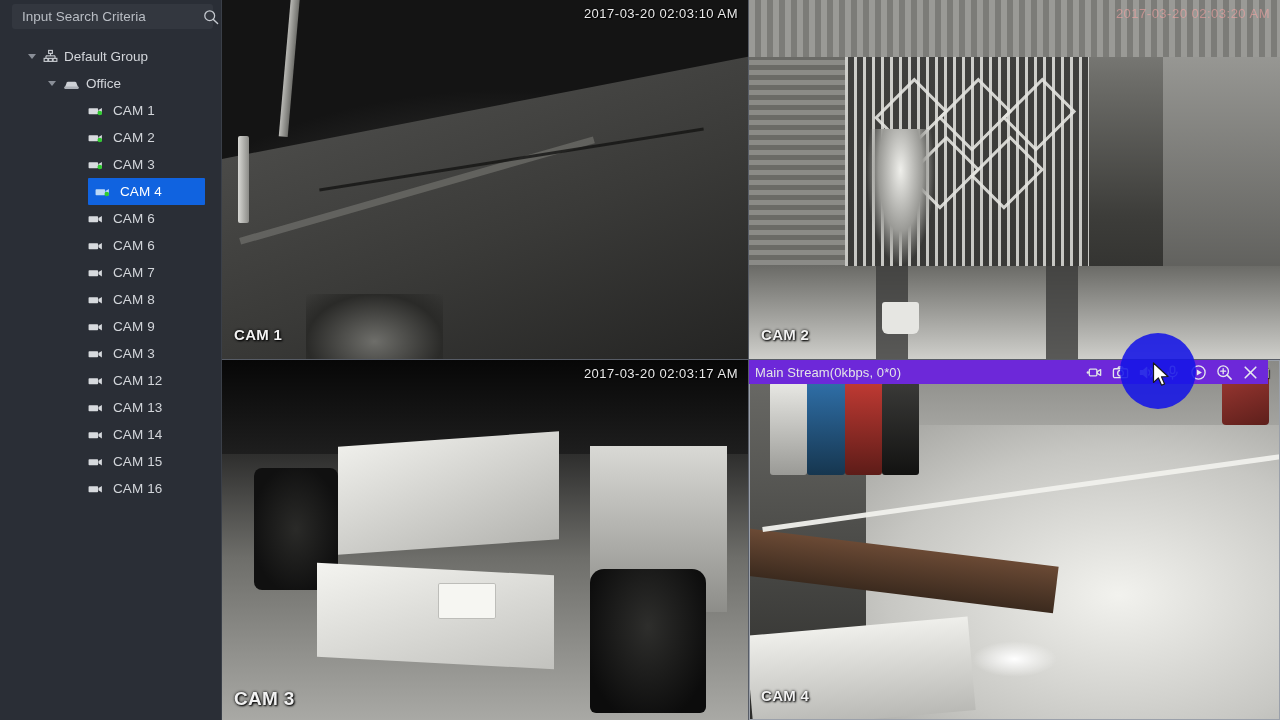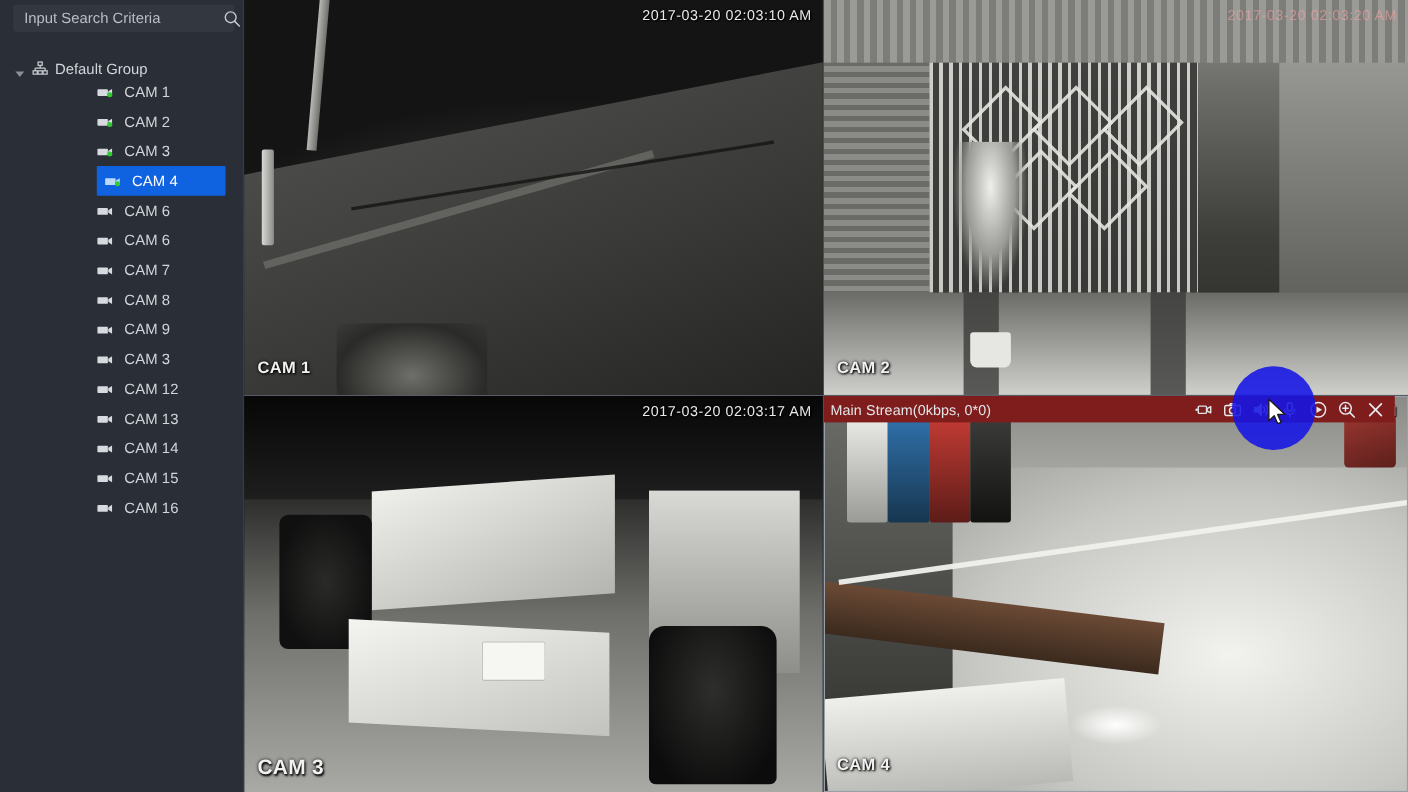--- a/index.html
+++ b/index.html
@@ -42,21 +42,21 @@
     height:27px; font-size:13.5px; color:#d2d5da;
     padding-left:0; white-space:nowrap;
   }
   .caret {
     width:0; height:0; flex:0 0 auto;
     border-left:4.5px solid transparent;
     border-right:4.5px solid transparent;
     border-top:5.5px solid #8a8f98;
     margin-right:7px;
   }
-  .row-group { padding-left:14px;align-items:flex-end; }
+  .row-group { padding-left:28px; }
   .row-device { padding-left:48px; }
   .row-cam { padding-left:88px; height:27px; }
   .tree-icon { flex:0 0 auto; margin-right:6px; display:flex; align-items:center; }
   .cam-label { letter-spacing:.1px; }
 
   .cam-row { position:relative; display:flex; align-items:center; }
   .cam-row.selected {
     background:#1063e0;
     width:117px;
     margin-left:88px;
@@ -98,21 +98,21 @@
   
   .cell.selected::after {
     content:""; position:absolute; inset:0;
     border:1px solid #9aa0aa; pointer-events:none; z-index:6;
   }
 
   
   .panel-toolbar {
     position:absolute; left:0; right:12px; top:0;
     height:24px;
-    background:#7f1d1d;
+    background:#6d28d9;
     display:flex; align-items:center;
     z-index:7;
   }
   .stream-label {
     font-size:13px; color:#e3e5e8; padding-left:6px;
     white-space:nowrap; letter-spacing:.1px;
   }
   .toolbar-icons {
     margin-left:auto; display:flex; align-items:center;
     gap:9px; padding-right:9px;
@@ -299,20 +299,30 @@
             <rect x="10.8" y="10" width="4" height="3.2" fill="none" stroke="#c9ccd2" stroke-width="1.2"></rect>
             <line x1="8" y1="4.7" x2="8" y2="7.3" stroke="#c9ccd2" stroke-width="1.2"></line>
             <line x1="3.2" y1="7.3" x2="12.8" y2="7.3" stroke="#c9ccd2" stroke-width="1.2"></line>
             <line x1="3.2" y1="7.3" x2="3.2" y2="10" stroke="#c9ccd2" stroke-width="1.2"></line>
             <line x1="12.8" y1="7.3" x2="12.8" y2="10" stroke="#c9ccd2" stroke-width="1.2"></line>
           </svg>
         </span>
         <span>Default Group</span>
       </div>
 
+      <div class="tree-row row-device">
+        <span class="caret"></span>
+        <span class="tree-icon">
+          <svg viewBox="0 0 18 12" width="17" height="12">
+            <path d="M2 9.5 L4 4.5 Q4.4 3.6 5.3 3.6 L12.7 3.6 Q13.6 3.6 14 4.5 L16 9.5 Z" fill="#cfd2d7"></path>
+            <rect x="1.2" y="8.6" width="15.6" height="2.6" rx="1.1" fill="#aeb2b9"></rect>
+          </svg>
+        </span>
+        <span>Office</span>
+      </div>
 
       <div id="cam-list">
           <div class="tree-row cam-row row-cam">
             <span class="tree-icon">
               <svg viewBox="0 0 20 12" width="19" height="12">
                 <rect x="0.6" y="3" width="10" height="6.4" rx="0.8" fill="#d7dade"></rect>
                 <path d="M11 5 L14.6 2.8 L14.6 9.6 L11 7.4 Z" fill="#d7dade"></path>
                 <circle cx="12.4" cy="8.2" r="2.4" fill="#2ecc2e"></circle>
               </svg>
             </span>

